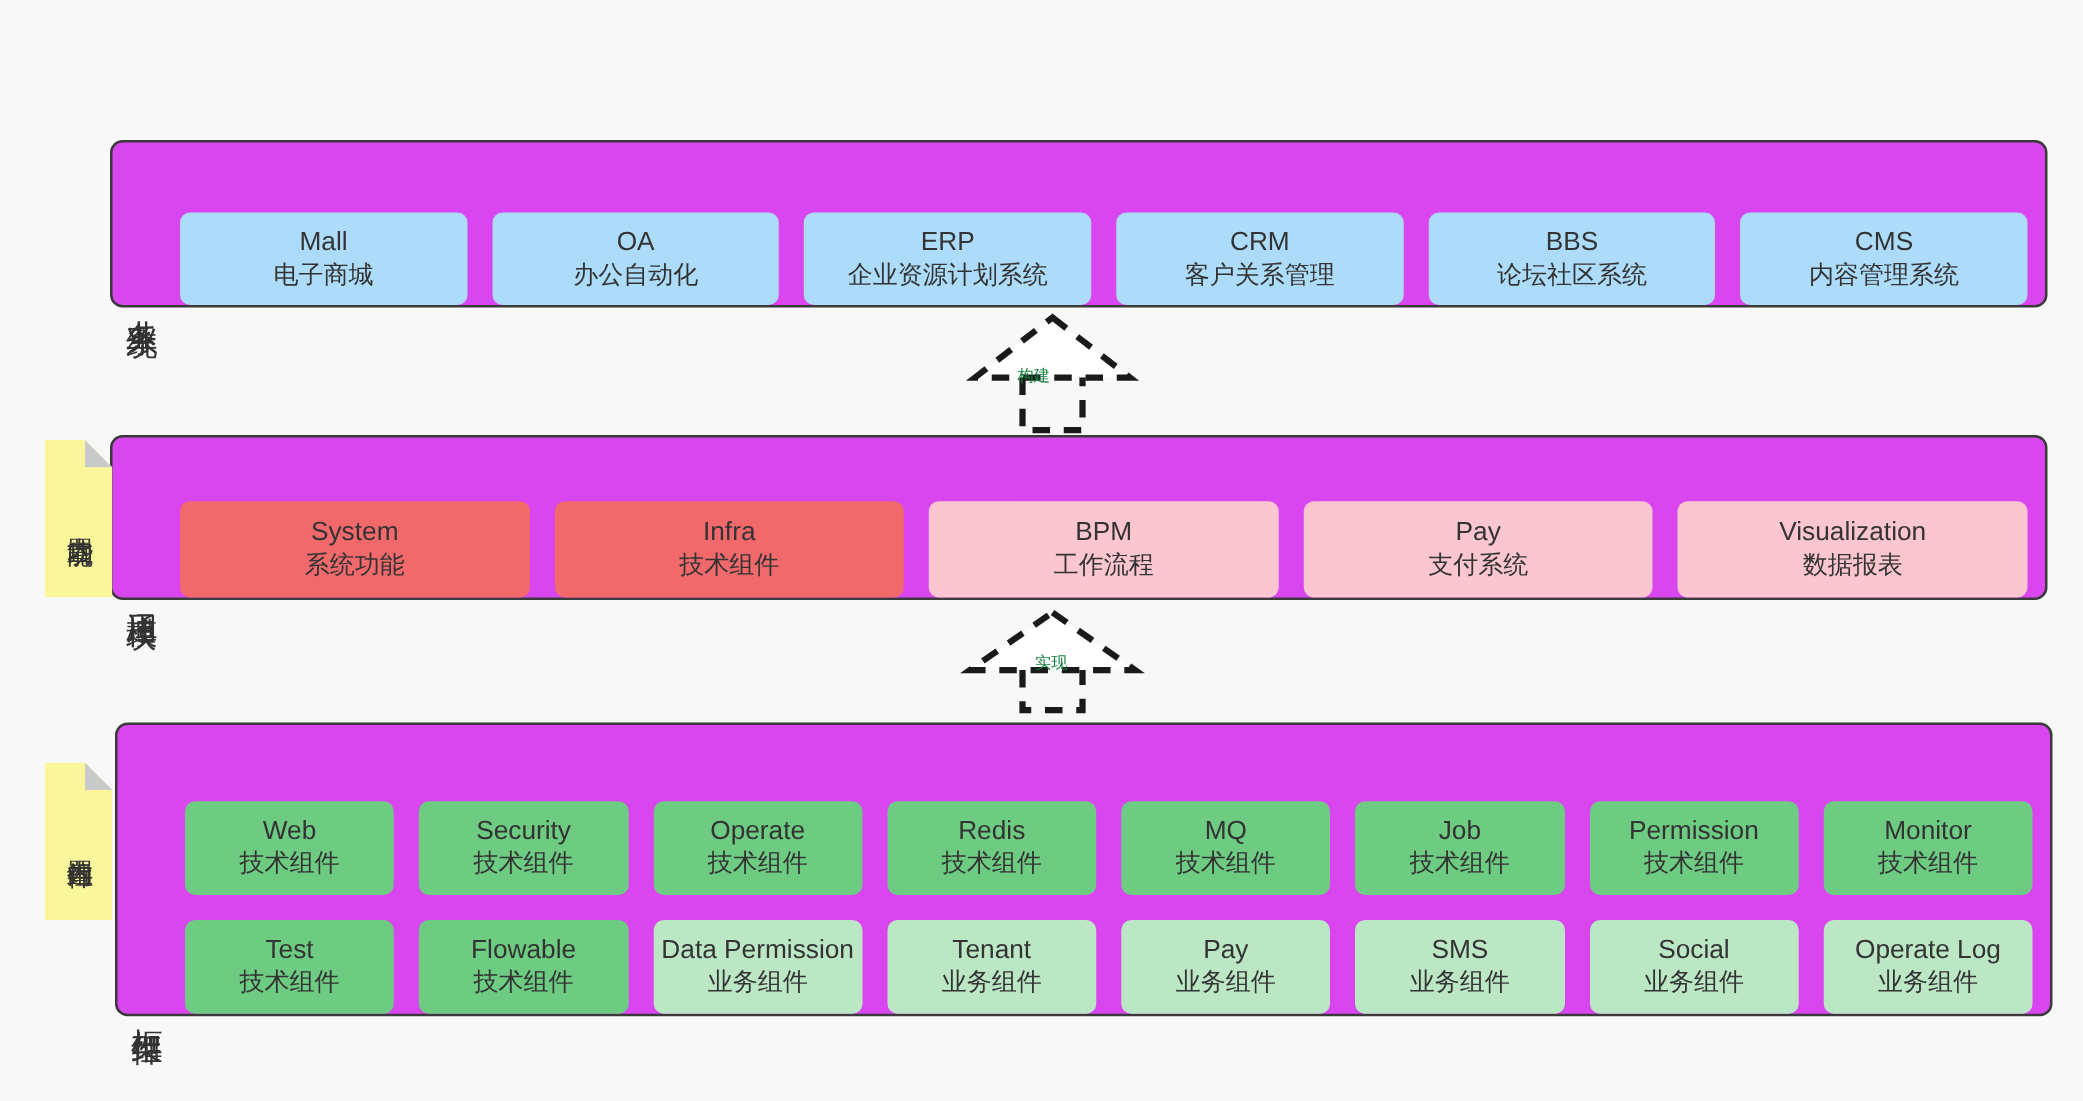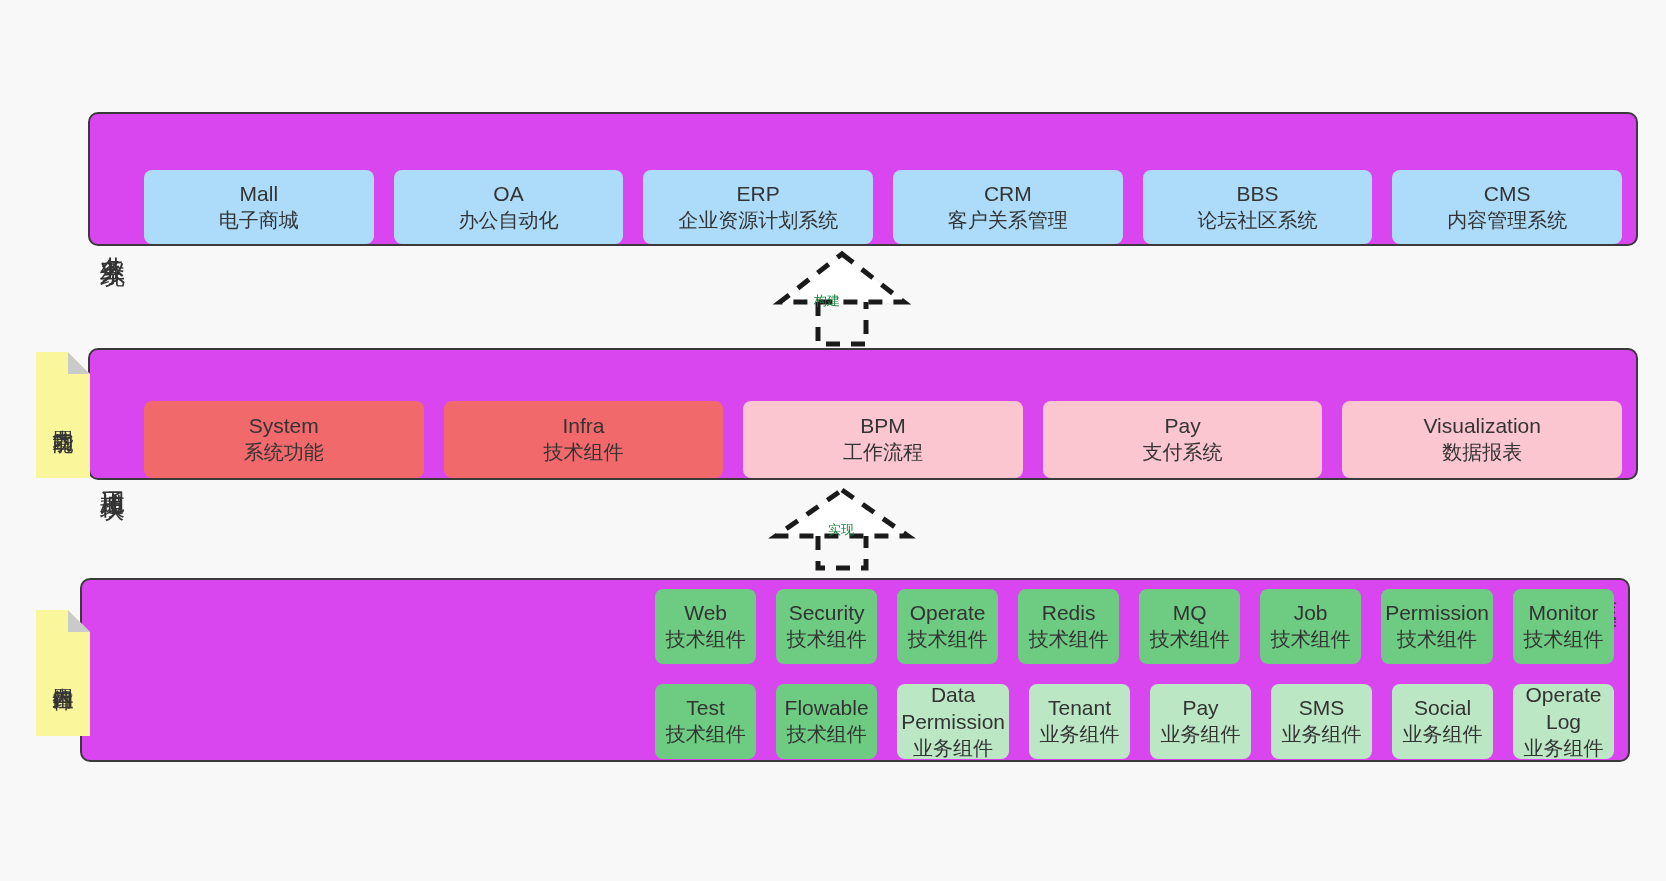--- a/index.html
+++ b/index.html
@@ -90,21 +90,21 @@
 
   .card.blue       { background: #ADDCFA; }
   .card.red        { background: #F2696C; }
   .card.pink       { background: #FBC6CF; }
   .card.green      { background: #6DCB82; }
   .card.lightgreen { background: #BCE7C4; }
 
   
   #layer-business { left: 88px;  top: 112px; width: 1550px; height: 134px; }
   #layer-common   { left: 88px;  top: 348px; width: 1550px; height: 132px; }
-  #layer-frame    { left: 80px;  top: 578px; width: 1550px; height: 184px; flex-direction: column; }
+  #layer-frame    { left: 92px;  top: 578px; width: 1550px; height: 235px; }
 
   #layer-business .card { height: 74px; }
   #layer-common   .card { height: 77px; }
   #layer-frame    .card { height: 75px; }
 
   
   .uml-arrow {
     position: absolute;
     width: 180px;
     pointer-events: none;

